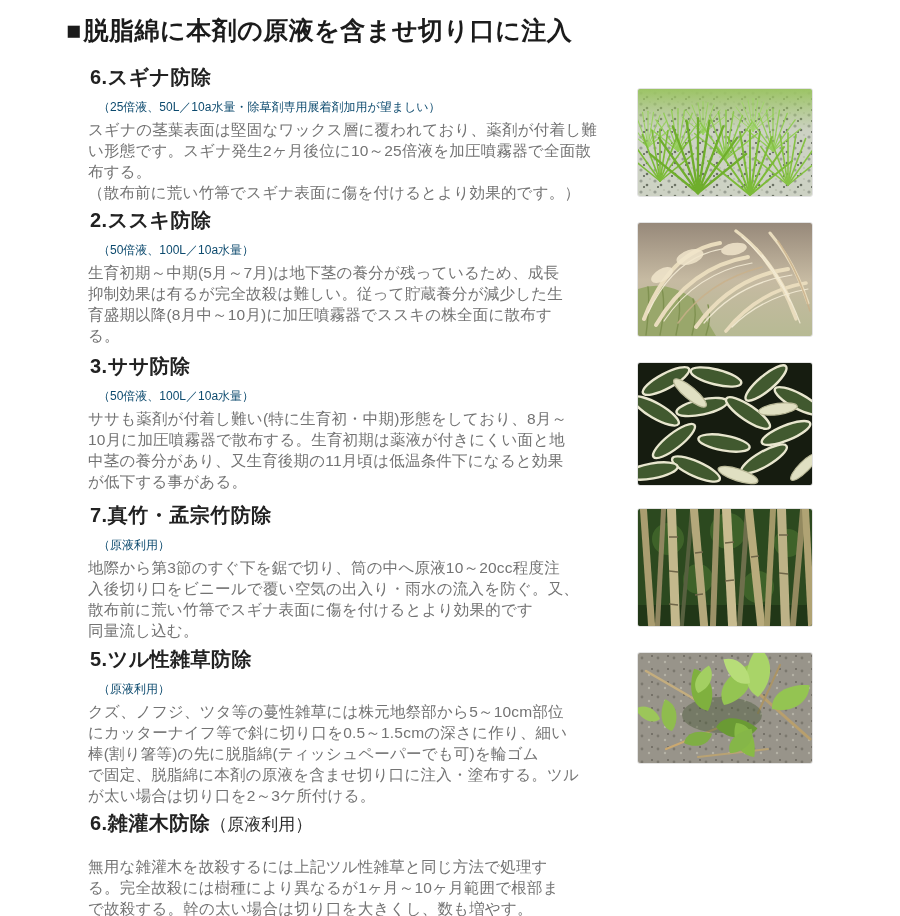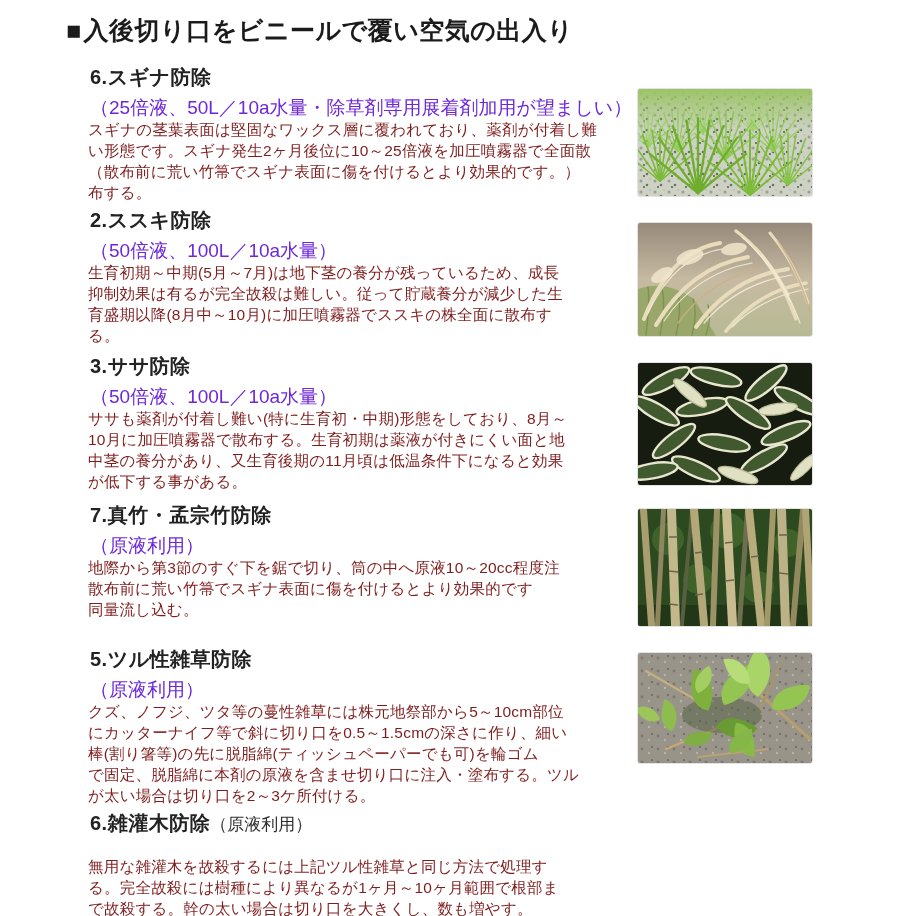--- a/index.html
+++ b/index.html
@@ -17,48 +17,48 @@
     letter-spacing:0.5px;white-space:nowrap;
   }
   .title .bullet{margin-right:2px;}
   .sec{position:absolute;left:88px;width:545px;}
   .sec .heading{
     margin:0 0 4px 2px;font-size:20px;font-weight:bold;color:#222222;
     letter-spacing:0.5px;line-height:26px;white-space:nowrap;
   }
   .sec .heading .hnote{font-size:17px;font-weight:normal;color:#2e2e2e;letter-spacing:0;}
   .dosage{
-    margin-left:2px;font-size:19px;line-height:23px;color:#6d28d9;white-space:nowrap;
+    margin-left:10px;font-size:12px;line-height:23px;color:#0c4a6e;white-space:nowrap;
   }
   .dosage:empty{display:none;}
-  .body{font-size:15.5px;line-height:21px;letter-spacing:0.2px;color:#7f1d1d;}
+  .body{font-size:15.5px;line-height:21px;letter-spacing:0.2px;color:#737373;}
   .body div{white-space:nowrap;}
   .sec-last .body{margin-top:18px;}
   .photo{
     position:absolute;left:637px;width:174px;
     border:1px solid #e3e3e3;border-radius:3px;overflow:hidden;
     background:#f4f4f2;
   }
   .photo svg{display:block;width:100%;height:100%;}
 </style>
 </head>
 <body>
 
 <div class="page">
 
-  <div class="title"><span class="bullet">■</span><span>入後切り口をビニールで覆い空気の出入り</span></div>
+  <div class="title"><span class="bullet">■</span><span>脱脂綿に本剤の原液を含ませ切り口に注入</span></div>
 
   <section class="sec" style="top:64px">
     <div class="heading"><span>6.スギナ防除</span><span class="hnote"></span></div>
     <div class="dosage">（25倍液、50L／10a水量・除草剤専用展着剤加用が望ましい）</div>
     <div class="body">
         <div>スギナの茎葉表面は堅固なワックス層に覆われており、薬剤が付着し難</div>
         <div>い形態です。スギナ発生2ヶ月後位に10～25倍液を加圧噴霧器で全面散</div>
+        <div>布する。</div>
         <div>（散布前に荒い竹箒でスギナ表面に傷を付けるとより効果的です。）</div>
-        <div>布する。</div>
       </div>
   </section>
 
   <section class="sec" style="top:207px">
     <div class="heading"><span>2.ススキ防除</span><span class="hnote"></span></div>
     <div class="dosage">（50倍液、100L／10a水量）</div>
     <div class="body">
         <div>生育初期～中期(5月～7月)は地下茎の養分が残っているため、成長</div>
         <div>抑制効果は有るが完全故殺は難しい。従って貯蔵養分が減少した生</div>
         <div>育盛期以降(8月中～10月)に加圧噴霧器でススキの株全面に散布す</div>
@@ -75,20 +75,21 @@
         <div>中茎の養分があり、又生育後期の11月頃は低温条件下になると効果</div>
         <div>が低下する事がある。</div>
       </div>
   </section>
 
   <section class="sec" style="top:502px">
     <div class="heading"><span>7.真竹・孟宗竹防除</span><span class="hnote"></span></div>
     <div class="dosage">（原液利用）</div>
     <div class="body">
         <div>地際から第3節のすぐ下を鋸で切り、筒の中へ原液10～20cc程度注</div>
+        <div>入後切り口をビニールで覆い空気の出入り・雨水の流入を防ぐ。又、</div>
         <div>散布前に荒い竹箒でスギナ表面に傷を付けるとより効果的です</div>
         <div>同量流し込む。</div>
       </div>
   </section>
 
   <section class="sec" style="top:646px">
     <div class="heading"><span>5.ツル性雑草防除</span><span class="hnote"></span></div>
     <div class="dosage">（原液利用）</div>
     <div class="body">
         <div>クズ、ノフジ、ツタ等の蔓性雑草には株元地祭部から5～10cm部位</div>

